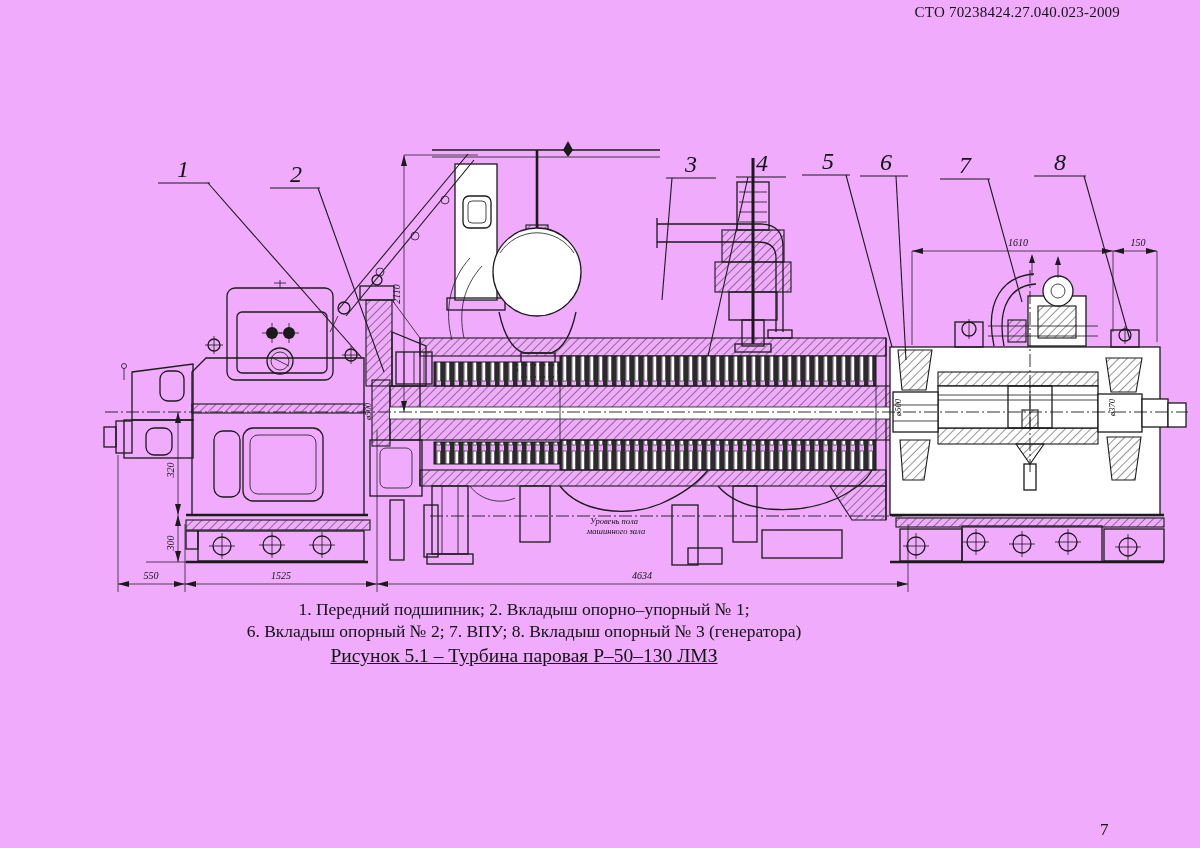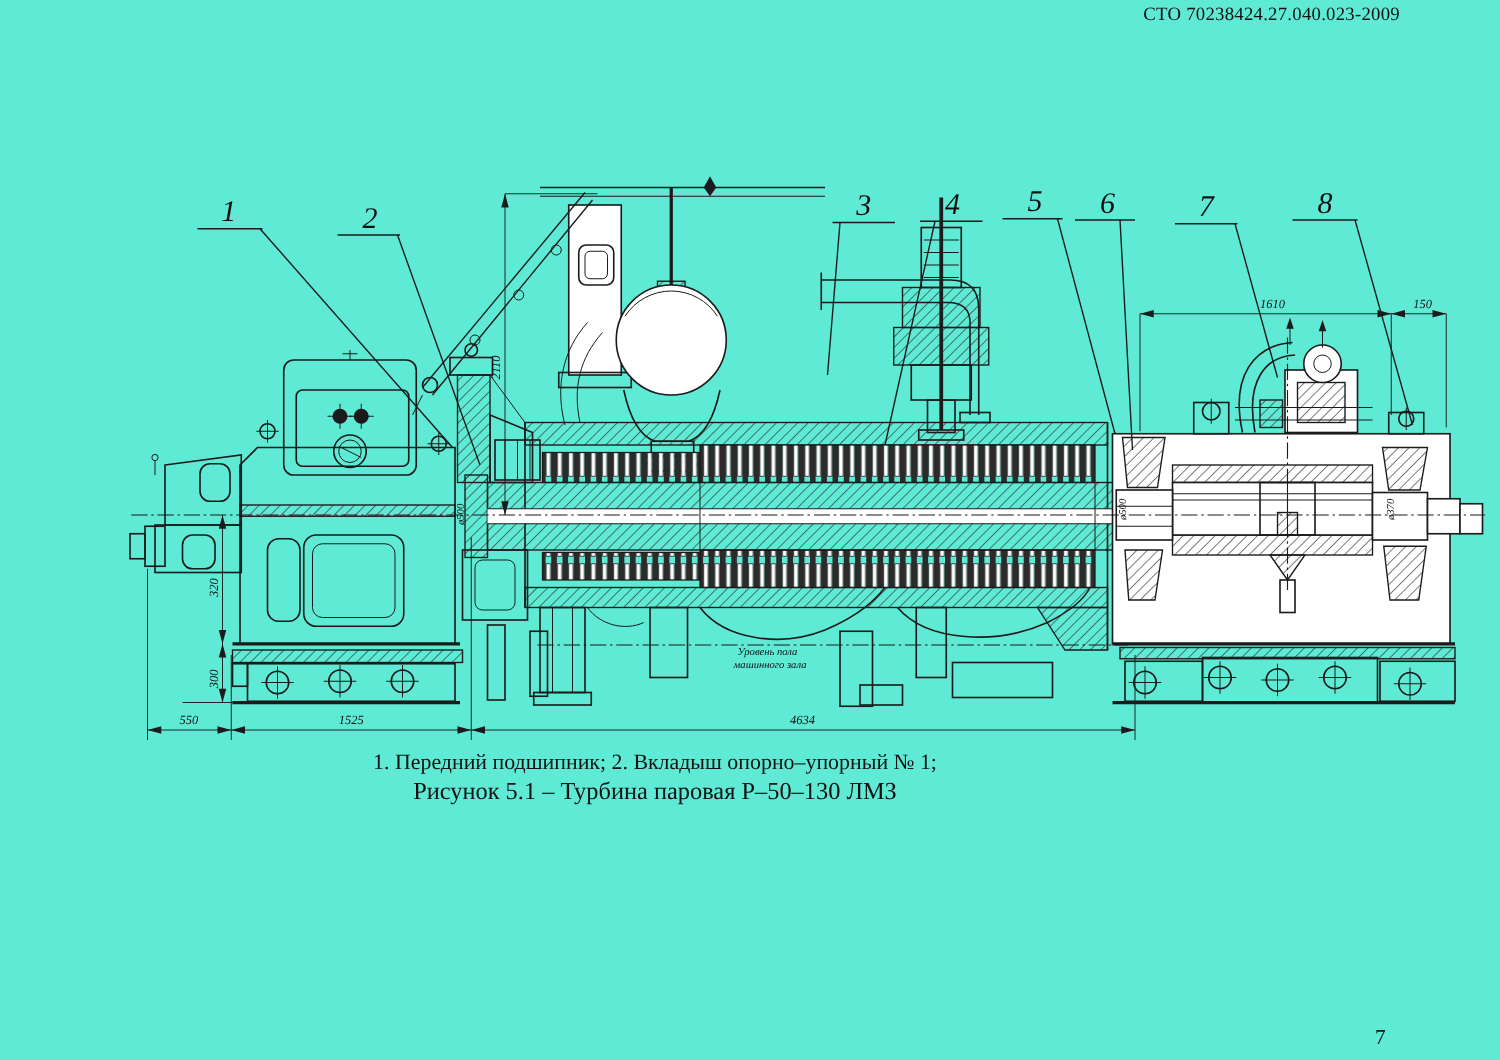--- a/index.html
+++ b/index.html
@@ -1,22 +1,22 @@
 <!DOCTYPE html>
 <html><head>
 <meta charset="utf-8">
 <style>
   html,body{margin:0;padding:0;background:#888;}
-  .page{position:relative;width:1200px;height:848px;background:#5eead4;overflow:hidden;
+  .page{position:relative;width:1200px;height:848px;background:#f0abfc;overflow:hidden;
         font-family:"Liberation Serif", serif;color:#111;}
   .header{position:absolute;top:4px;left:0;width:1120px;text-align:right;
           font-size:15px;letter-spacing:.2px;}
   .caption{position:absolute;top:598px;left:0;width:1048px;text-align:center;
            font-size:17.5px;line-height:22px;}
-  .fig-title{font-size:19.5px;margin-top:3px;}
+  .fig-title{font-size:19.5px;margin-top:3px;text-decoration:underline;}
   .pageno{position:absolute;top:820px;left:1100px;font-size:17px;}
   svg{position:absolute;top:0;left:0;}
   svg text{font-family:"Liberation Serif", serif;fill:#111;}
   .dim{font-size:10px;font-style:italic;}
   .dims{font-size:8.5px;font-style:italic;}
   .callout{font-size:24px;font-style:italic;}
   .floor{font-size:8.5px;font-style:italic;}
   .o{fill:none;stroke:#1b1b1b;stroke-width:1.3;}
   .ow{fill:#fff;stroke:#1b1b1b;stroke-width:1.3;}
   .t{fill:none;stroke:#1b1b1b;stroke-width:.8;}
@@ -390,17 +390,18 @@
       <g>
           <text class="callout" x="1060" y="170" text-anchor="middle">8</text>
           <line class="ld" x1="1034" y1="176" x2="1086" y2="176" stroke-width="2"></line>
           <line class="ld" x1="1084" y1="176" x2="1130" y2="340"></line>
         </g>
     </g>
   </svg>
 
   <div class="caption">
     <div>1. Передний подшипник; 2. Вкладыш опорно–упорный № 1;</div>
+    <div>6. Вкладыш опорный № 2; 7. ВПУ; 8. Вкладыш опорный № 3 (генератора)</div>
     <div class="fig-title">Рисунок 5.1 – Турбина паровая Р–50–130 ЛМЗ</div>
   </div>
 
   <div class="pageno">7</div>
 </div>
 
 </body></html>

